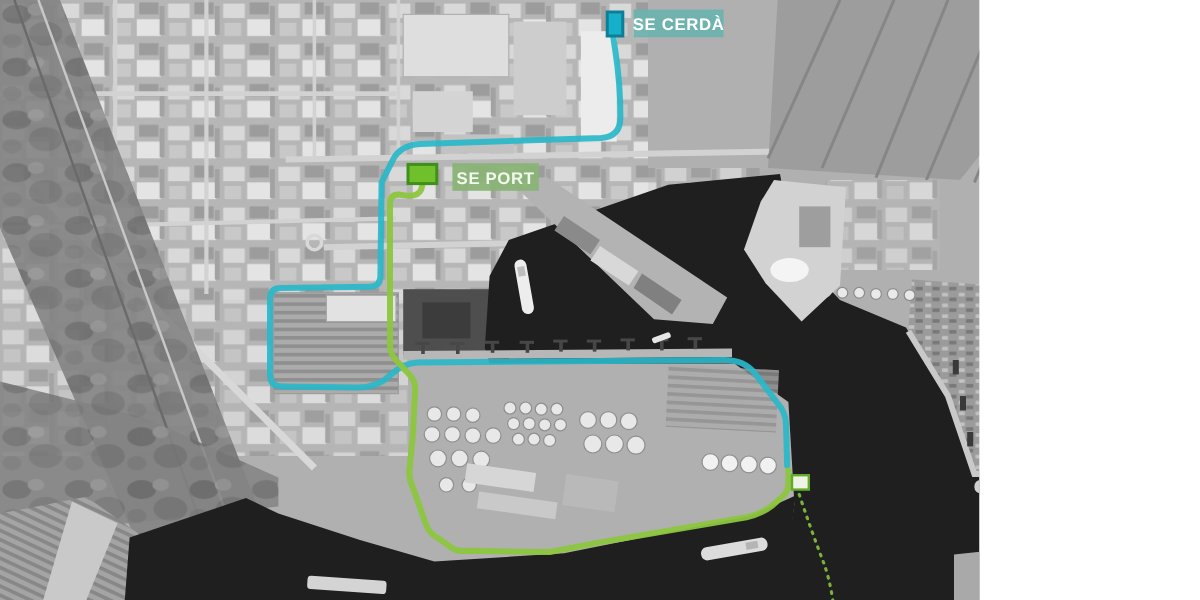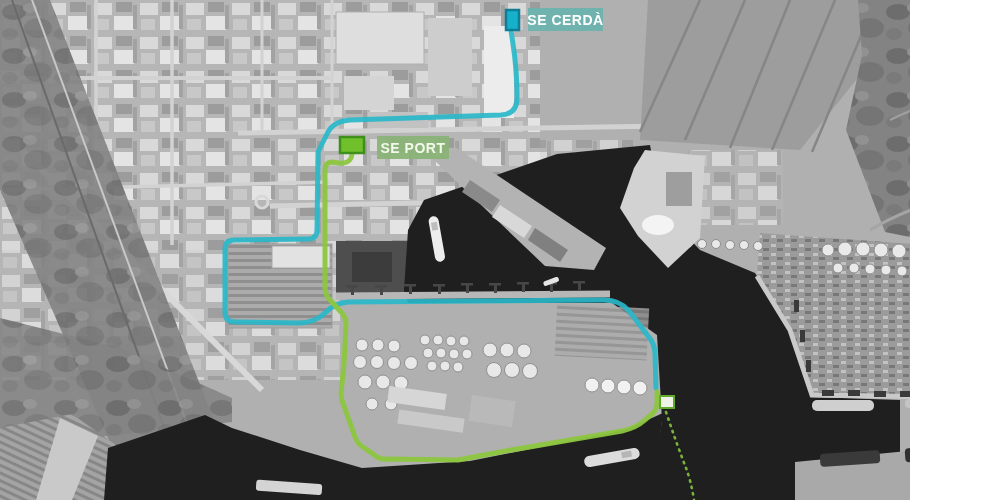--- a/index.html
+++ b/index.html
@@ -1,16 +1,16 @@
 <!DOCTYPE html>
 <html><head>
 <meta charset="utf-8">
 <style>
   html,body{margin:0;padding:0;background:#ffffff;}
-  .map-frame{position:relative;width:910px;height:500px;overflow:hidden;background:#fef9c3;text-decoration:underline;}
+  .map-frame{position:relative;width:816px;height:500px;overflow:hidden;background:#fef9c3;text-decoration:underline;}
   svg{display:block;}
   text{font-family:"Liberation Sans","DejaVu Sans",sans-serif;font-weight:bold;letter-spacing:.5px;}
 </style>
 </head>
 <body>
 
 <div class="map-frame">
 <svg width="1000" height="500" viewBox="0 0 1000 500">
   <defs>
     <pattern id="pBlocks" width="46" height="34" patternUnits="userSpaceOnUse">

